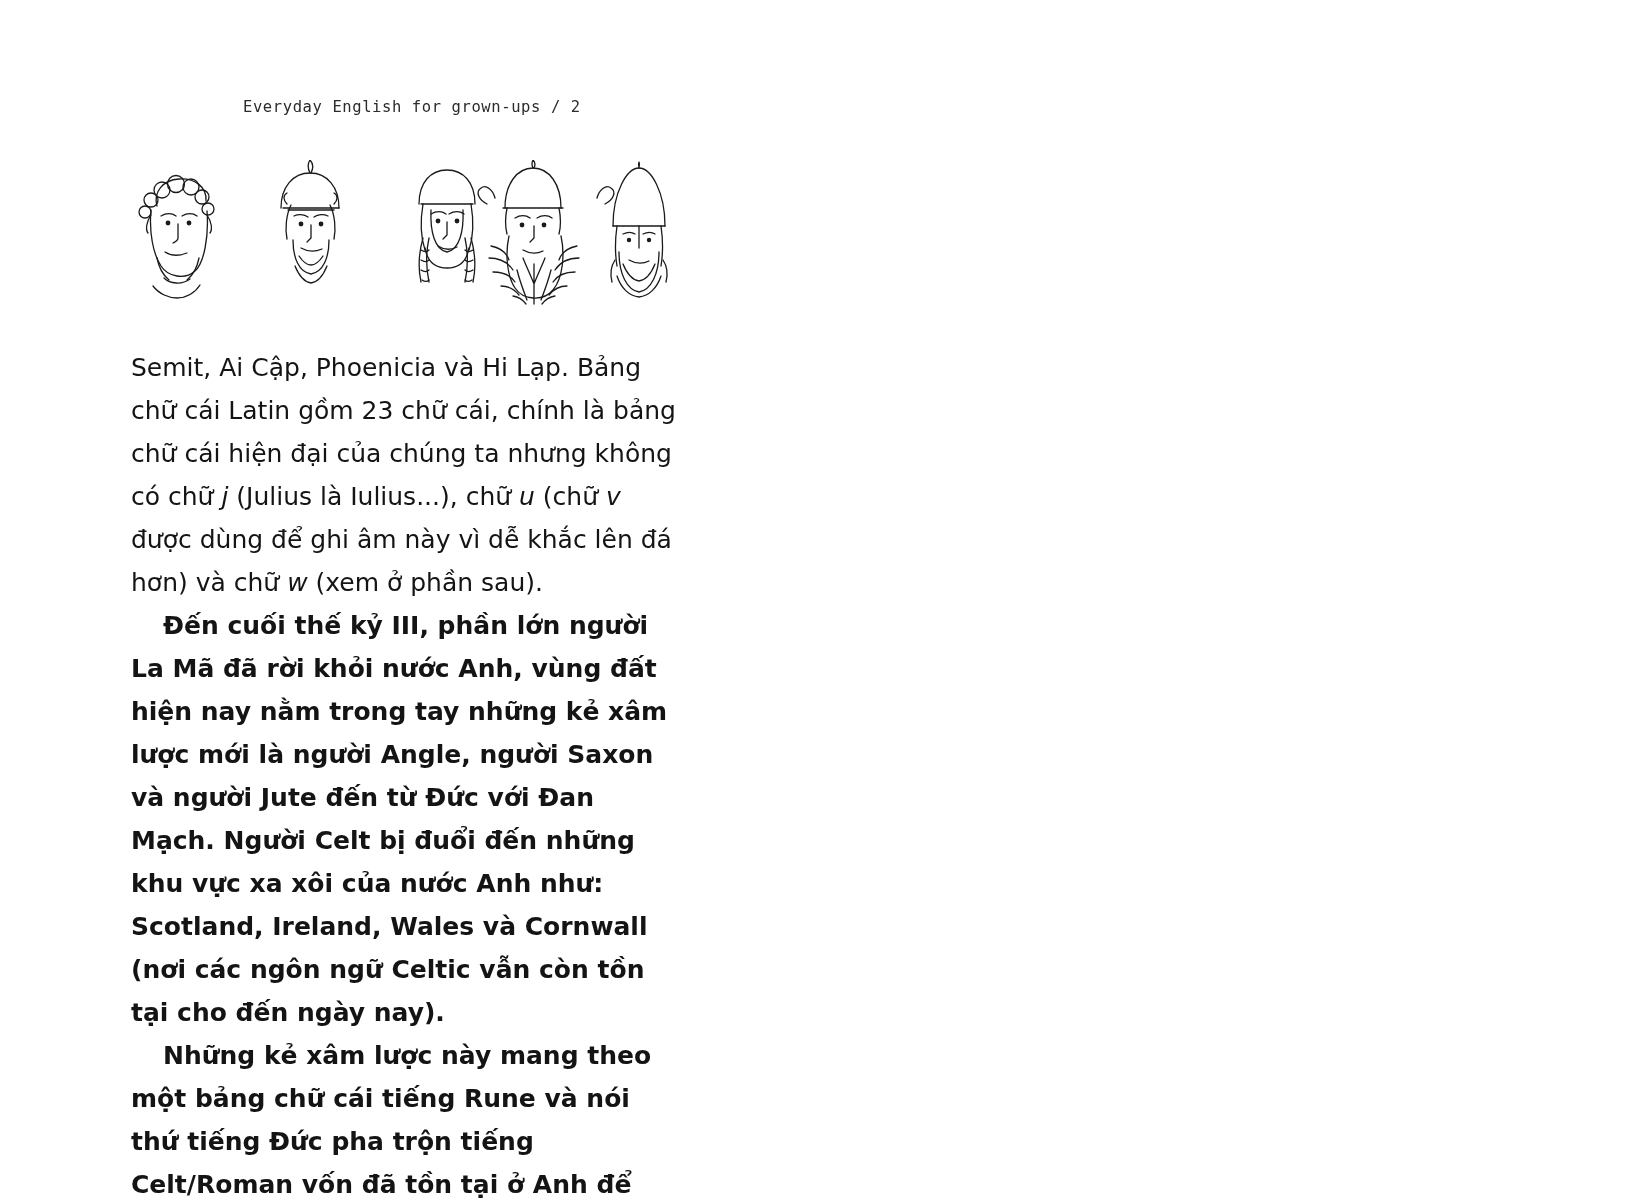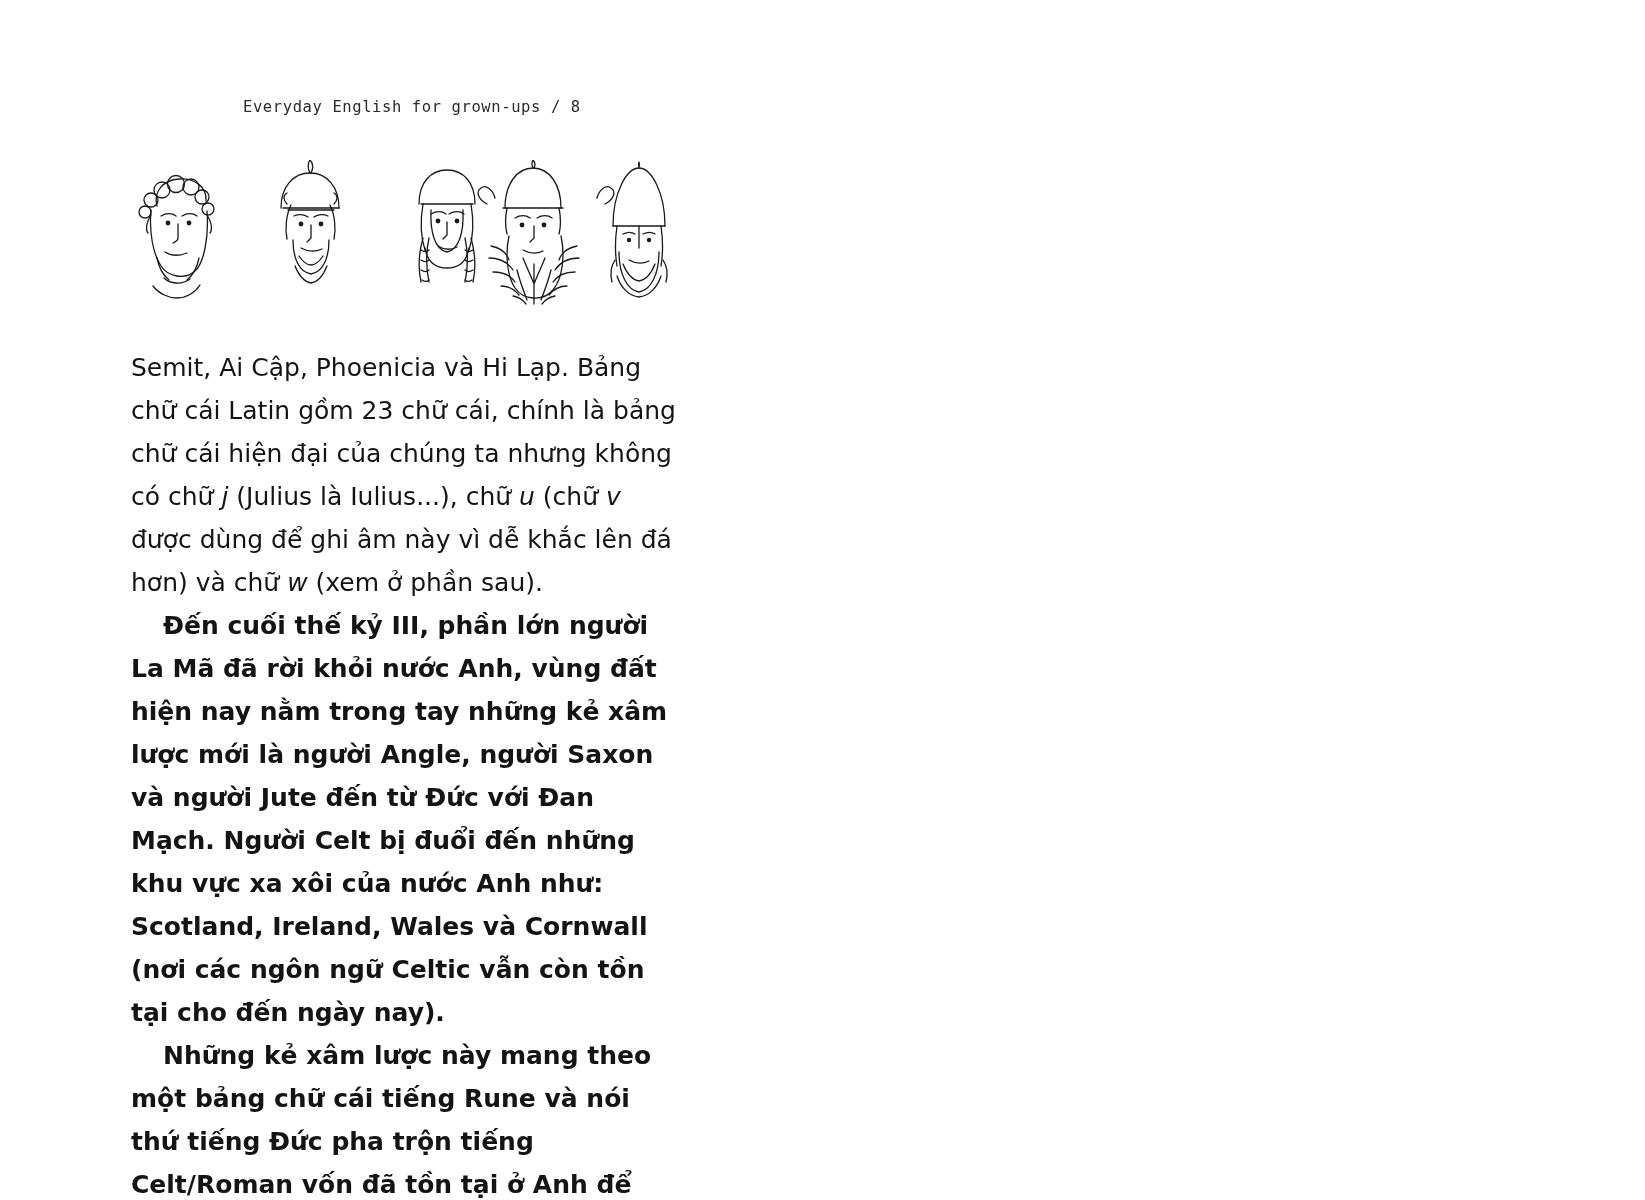--- a/index.html
+++ b/index.html
@@ -75,21 +75,21 @@
   }
   .illus svg { display: block; }
 </style>
 </head>
 <body>
 
 <div class="page">
   <div class="spread">
 
     <div class="leaf">
-      <div class="runhead left">Everyday English for grown-ups  /  8</div>
+      <div class="runhead left">Everyday English for grown-ups  /  2</div>
 
       <div class="illus">
         <svg width="545" height="150" viewBox="0 0 545 150" fill="none" stroke="#1a1a1a" stroke-width="1.3" stroke-linecap="round" stroke-linejoin="round">
 
           <g>
             <path d="M26 46c-4-14 6-26 22-27 16-1 28 8 27 22"></path>
             <circle cx="20" cy="40" r="7"></circle>
               <circle cx="31" cy="30" r="8"></circle>
             <circle cx="45" cy="24" r="8.5"></circle>
               <circle cx="60" cy="27" r="8"></circle>

